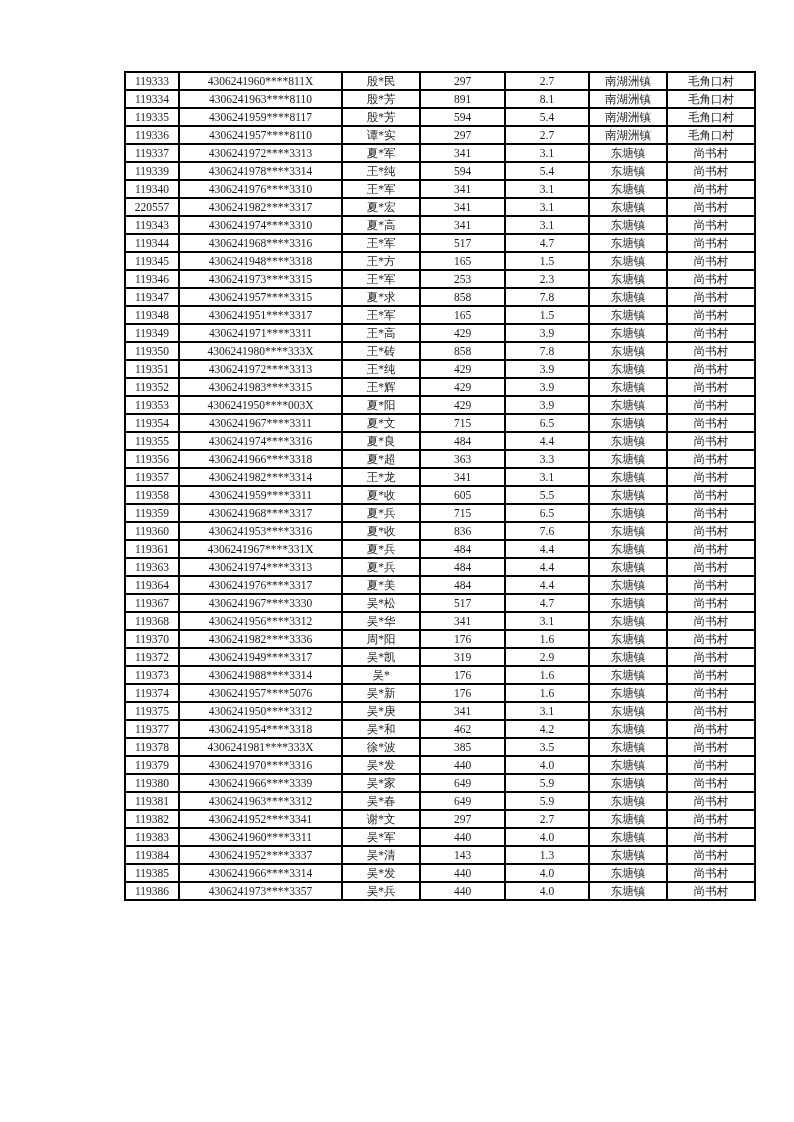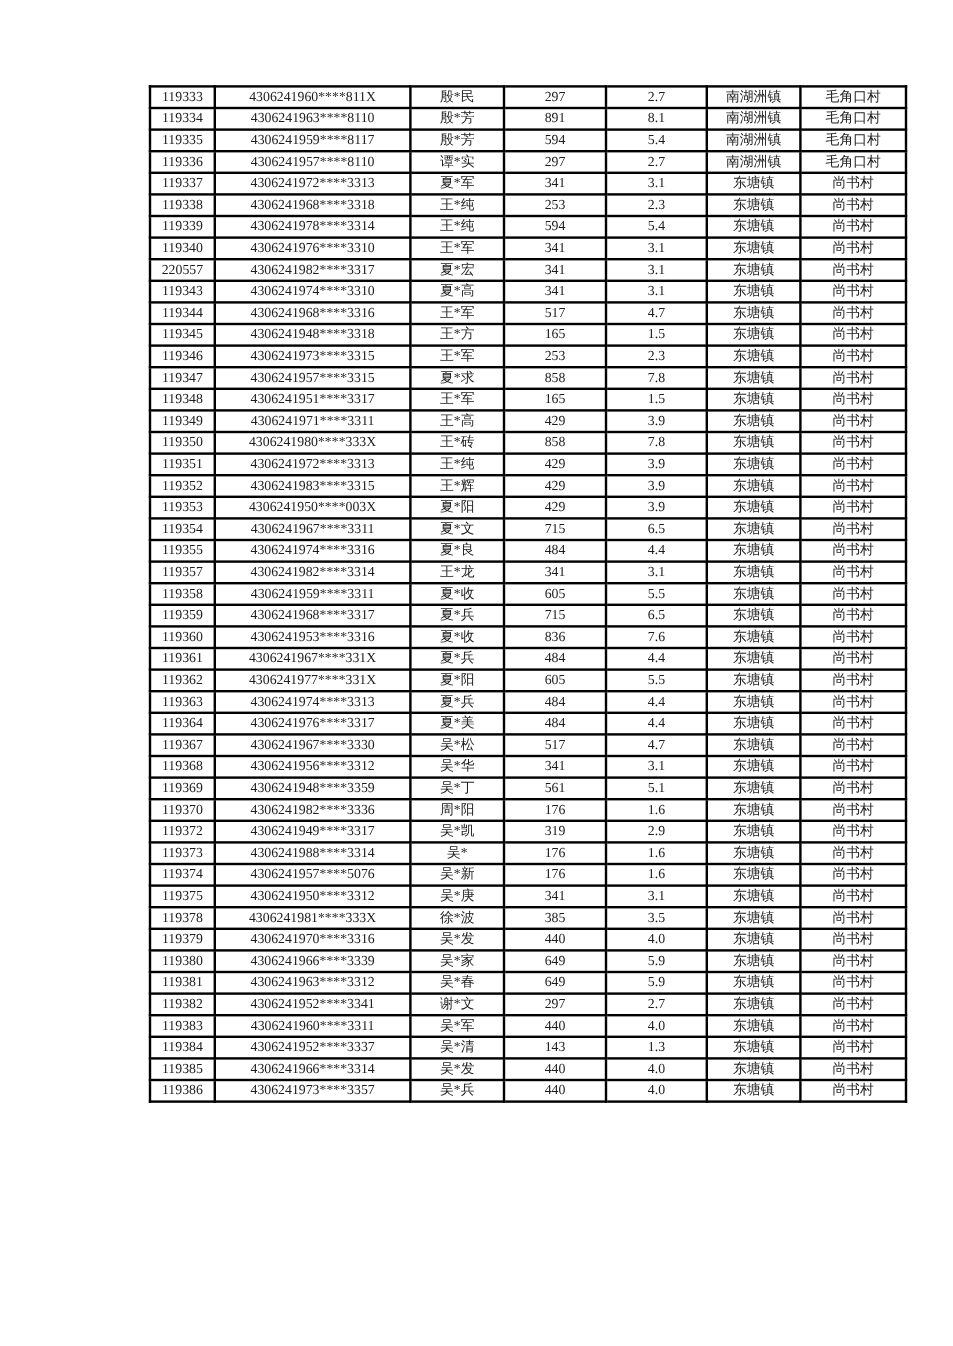--- a/index.html
+++ b/index.html
@@ -99,29 +99,20 @@
         <tr>
           <td>119337</td>
           <td>4306241972****3313</td>
           <td>夏*军</td>
           <td>341</td>
           <td>3.1</td>
           <td>东塘镇</td>
           <td>尚书村</td>
         </tr>
         <tr>
-          <td>119338</td>
-          <td>4306241968****3318</td>
-          <td>王*纯</td>
-          <td>253</td>
-          <td>2.3</td>
-          <td>东塘镇</td>
-          <td>尚书村</td>
-        </tr>
-        <tr>
           <td>119339</td>
           <td>4306241978****3314</td>
           <td>王*纯</td>
           <td>594</td>
           <td>5.4</td>
           <td>东塘镇</td>
           <td>尚书村</td>
         </tr>
         <tr>
           <td>119340</td>
@@ -252,20 +243,29 @@
         <tr>
           <td>119355</td>
           <td>4306241974****3316</td>
           <td>夏*良</td>
           <td>484</td>
           <td>4.4</td>
           <td>东塘镇</td>
           <td>尚书村</td>
         </tr>
         <tr>
+          <td>119356</td>
+          <td>4306241966****3318</td>
+          <td>夏*超</td>
+          <td>363</td>
+          <td>3.3</td>
+          <td>东塘镇</td>
+          <td>尚书村</td>
+        </tr>
+        <tr>
           <td>119357</td>
           <td>4306241982****3314</td>
           <td>王*龙</td>
           <td>341</td>
           <td>3.1</td>
           <td>东塘镇</td>
           <td>尚书村</td>
         </tr>
         <tr>
           <td>119358</td>
@@ -297,29 +297,20 @@
         <tr>
           <td>119361</td>
           <td>4306241967****331X</td>
           <td>夏*兵</td>
           <td>484</td>
           <td>4.4</td>
           <td>东塘镇</td>
           <td>尚书村</td>
         </tr>
         <tr>
-          <td>119362</td>
-          <td>4306241977****331X</td>
-          <td>夏*阳</td>
-          <td>605</td>
-          <td>5.5</td>
-          <td>东塘镇</td>
-          <td>尚书村</td>
-        </tr>
-        <tr>
           <td>119363</td>
           <td>4306241974****3313</td>
           <td>夏*兵</td>
           <td>484</td>
           <td>4.4</td>
           <td>东塘镇</td>
           <td>尚书村</td>
         </tr>
         <tr>
           <td>119364</td>
@@ -342,29 +333,20 @@
         <tr>
           <td>119368</td>
           <td>4306241956****3312</td>
           <td>吴*华</td>
           <td>341</td>
           <td>3.1</td>
           <td>东塘镇</td>
           <td>尚书村</td>
         </tr>
         <tr>
-          <td>119369</td>
-          <td>4306241948****3359</td>
-          <td>吴*丁</td>
-          <td>561</td>
-          <td>5.1</td>
-          <td>东塘镇</td>
-          <td>尚书村</td>
-        </tr>
-        <tr>
           <td>119370</td>
           <td>4306241982****3336</td>
           <td>周*阳</td>
           <td>176</td>
           <td>1.6</td>
           <td>东塘镇</td>
           <td>尚书村</td>
         </tr>
         <tr>
           <td>119372</td>
@@ -396,20 +378,29 @@
         <tr>
           <td>119375</td>
           <td>4306241950****3312</td>
           <td>吴*庚</td>
           <td>341</td>
           <td>3.1</td>
           <td>东塘镇</td>
           <td>尚书村</td>
         </tr>
         <tr>
+          <td>119377</td>
+          <td>4306241954****3318</td>
+          <td>吴*和</td>
+          <td>462</td>
+          <td>4.2</td>
+          <td>东塘镇</td>
+          <td>尚书村</td>
+        </tr>
+        <tr>
           <td>119378</td>
           <td>4306241981****333X</td>
           <td>徐*波</td>
           <td>385</td>
           <td>3.5</td>
           <td>东塘镇</td>
           <td>尚书村</td>
         </tr>
         <tr>
           <td>119379</td>

